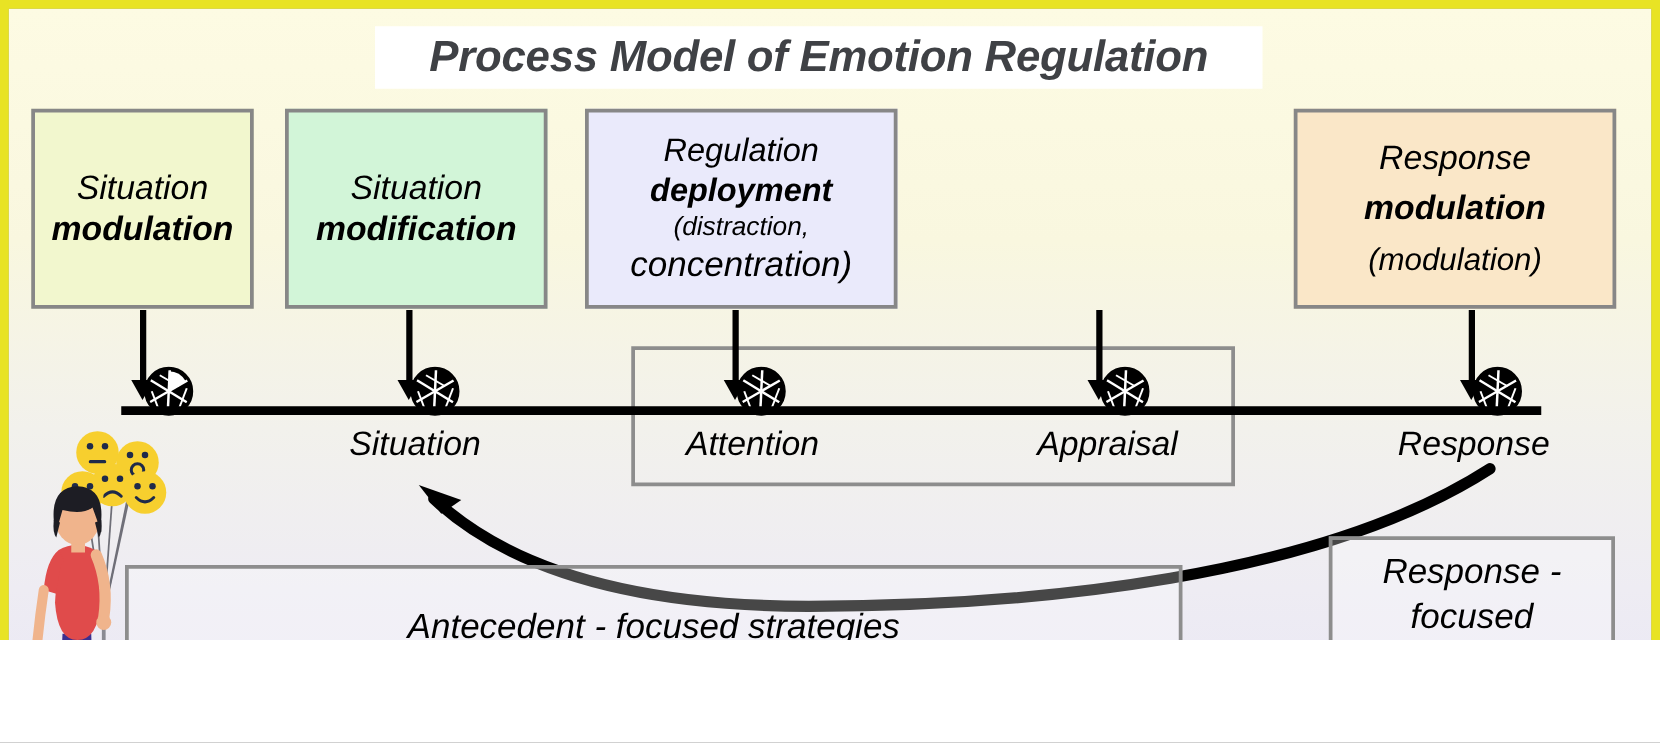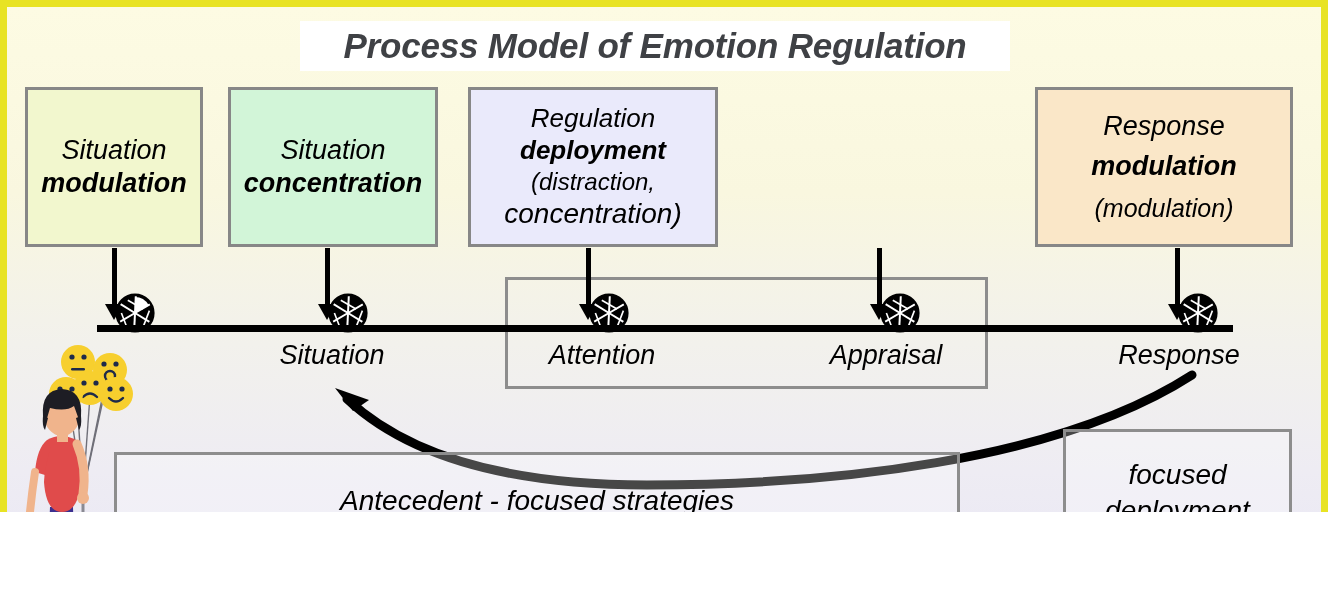--- a/index.html
+++ b/index.html
@@ -168,27 +168,27 @@
       <span id="title-text">Process Model of Emotion Regulation</span>
     </div>
 
     <div class="strategy-box" style="left:18px; top:80px; width:178px; height:160px; background:#f2f7ce; font-size:27px;">
       <span class="sb-line regular">Situation</span>
       <span class="sb-line bold">modulation</span>
     </div>
 
     <div class="strategy-box" style="left:221px; top:80px; width:210px; height:160px; background:#d2f5d8; font-size:27px;">
       <span class="sb-line regular">Situation</span>
-      <span class="sb-line bold">concentration</span>
+      <span class="sb-line bold">modification</span>
     </div>
 
     <div class="strategy-box" style="left:461px; top:80px; width:250px; height:160px; background:#eaeafb; font-size:26px;">
       <span class="sb-line regular">Regulation</span>
       <span class="sb-line bold">deployment</span>
-      <span class="sb-line paren" style="font-size:24px;">(distraction,</span>
+      <span class="sb-line paren" style="font-size:21px;">(distraction,</span>
       <span class="sb-line paren" style="font-size:28px;">concentration)</span>
     </div>
 
 
     <div class="strategy-box" style="left:1028px; top:80px; width:258px; height:160px; background:#fae7c8; font-size:27px;">
       <span class="sb-line regular">Response</span>
       <span class="sb-line bold" style="margin-top:6px;">modulation</span>
       <span class="sb-line paren" style="font-size:25px; margin-top:10px;">(modulation)</span>
     </div>
 
@@ -328,25 +328,26 @@
     <div class="stage-label" style="left:325px; top:333px;">Situation</div>
     <div class="stage-label" style="left:595px; top:333px;">Attention</div>
     <div class="stage-label" style="left:879px; top:333px;">Appraisal</div>
     <div class="stage-label" style="left:1172px; top:333px;">Response</div>
 
     <svg id="feedback-arrow" width="1314" height="580">
       <path d="M 1185 368 C 1050 455 820 478 640 478 C 500 478 400 448 340 392" fill="none" stroke="#000000" stroke-width="9" stroke-linecap="round"></path>
       <polygon points="328,381 362,393 346,404" fill="#000000"></polygon>
     </svg>
 
-    <div class="lower-box" style="left:107px; top:445px; width:846px; height:98px;">
+    <div class="lower-box" style="left:93px; top:445px; width:846px; height:98px;">
       <span>Antecedent - focused strategies</span>
     </div>
 
     <div class="lower-box" style="left:1056px; top:422px; width:229px; height:127px; flex-direction:column;">
+      <span>Response -</span>
       <span>focused</span>
       <span>deployment</span>
     </div>
 
     <div id="citation-rule" style="left:0px; top:568px; width:140px;"></div>
 
     <div id="illustration" style="left:14px; top:325px; width:130px; height:252px;">
       <svg width="130" height="252" viewBox="0 0 130 252" aria-hidden="true">
 
         <g stroke="#6f6f78" stroke-width="1.4" fill="none">

